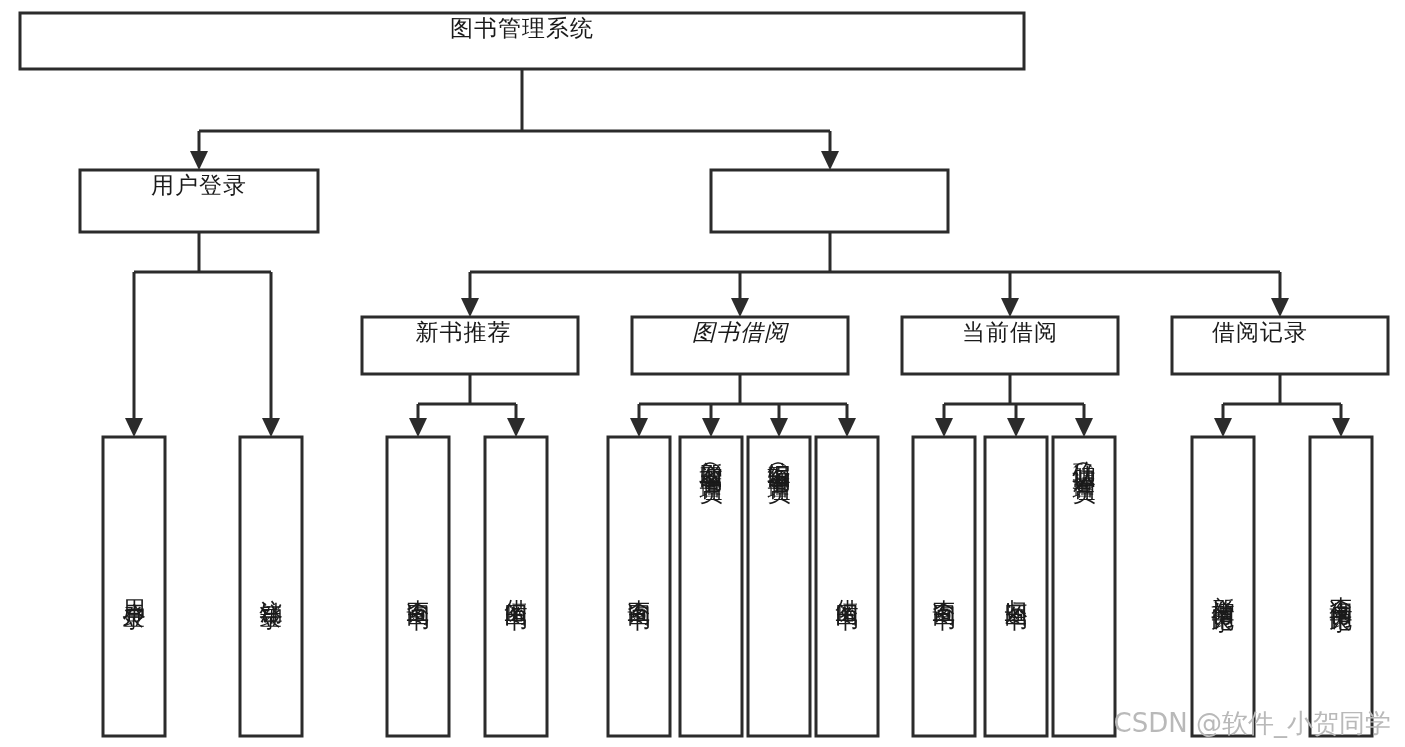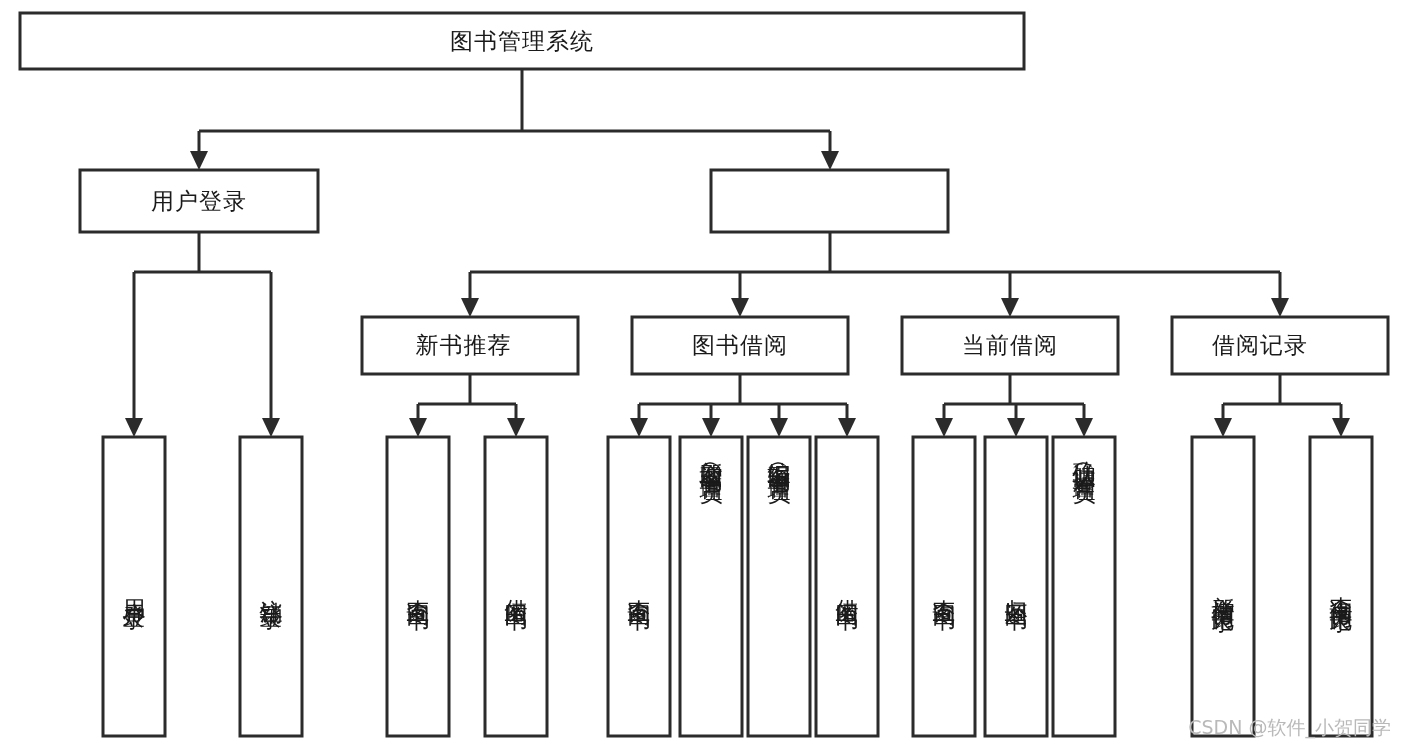--- a/index.html
+++ b/index.html
@@ -54,37 +54,36 @@
     font-family: "DejaVu Sans", "Liberation Sans", sans-serif;
     font-size: 23px;
     line-height: 1;
     color: #1a1a1a;
     letter-spacing: 3px;
     white-space: nowrap;
   }
   .hlabel-wrap {
     position: absolute;
     display: flex;
-    align-items: center;
     justify-content: center;
     pointer-events: none;
   }
   .hlabel-text {
     font-family: "DejaVu Sans", "Liberation Sans", sans-serif;
     font-size: 23px;
     color: #1a1a1a;
     letter-spacing: 1px;
     white-space: nowrap;
   }
   .watermark {
     position: absolute;
     right: 14px;
     bottom: 6px;
     font-family: "DejaVu Sans", "Liberation Sans", sans-serif;
-    font-size: 19px;
+    font-size: 26px;
     color: #b9b9b9;
     white-space: nowrap;
     pointer-events: none;
   }
 </style>
 </head>
 <body>
 
 <div id="diagram-root">
 
@@ -206,21 +205,21 @@
 
   <div class="hlabel-wrap" style="left:80px; top:170px; width:238px; height:62px;">
     <span class="hlabel-text">用户登录</span>
   </div>
 
 
   <div class="hlabel-wrap" style="left:362px; top:317px; width:203px; height:57px;">
     <span class="hlabel-text">新书推荐</span>
   </div>
 
-  <div class="hlabel-wrap" style="left:632px; top:317px; width:216px; height:57px;">
+  <div class="hlabel-wrap" style="left:632px; top:317px; width:216px; height:57px;font-style:italic;">
     <span class="hlabel-text">图书借阅</span>
   </div>
 
   <div class="hlabel-wrap" style="left:902px; top:317px; width:216px; height:57px;">
     <span class="hlabel-text">当前借阅</span>
   </div>
 
   <div class="hlabel-wrap" style="left:1172px; top:317px; width:176px; height:57px;">
     <span class="hlabel-text">借阅记录</span>
   </div>

